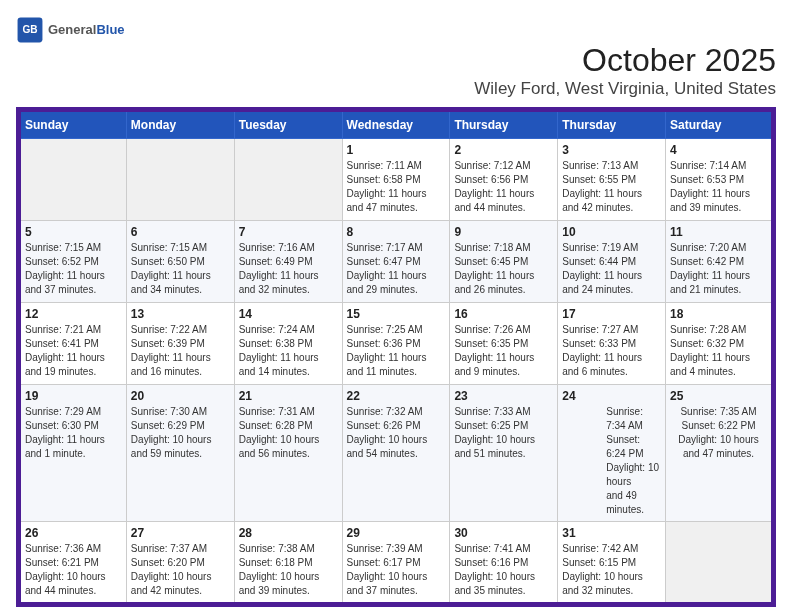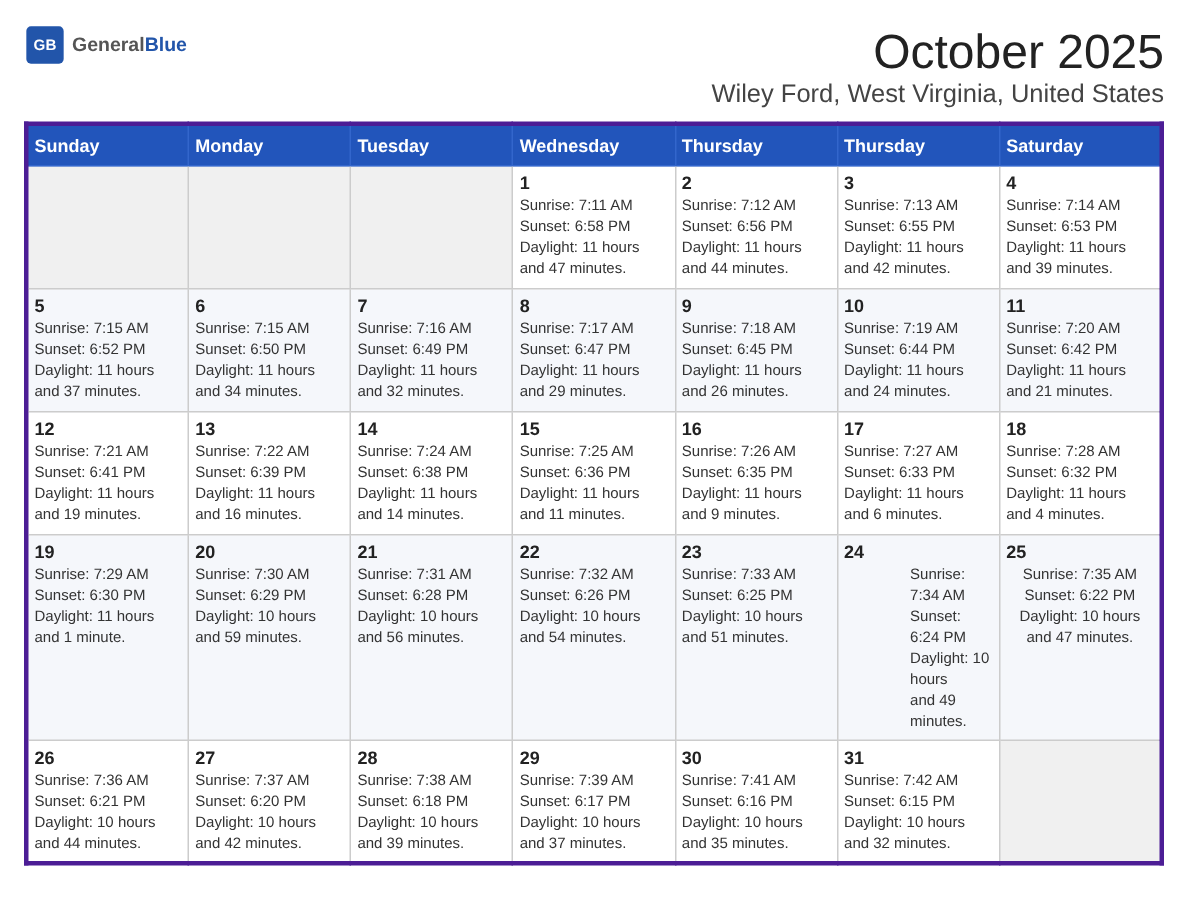--- a/index.html
+++ b/index.html
@@ -29,34 +29,35 @@
       line-height: 1.2;
     }
     .logo-text span:first-child { color: #555; }
     .logo-text span:last-child { color: #2255aa; }
     .logo-icon {
       width: 28px;
       height: 28px;
     }
     .title-block {
       text-align: right;
+      margin-top: 26px;
     }
     .month-title {
       font-size: 32px;
       font-weight: normal;
       color: #222;
     }
     .location-title {
       font-size: 17px;
       color: #444;
     }
     table {
       width: 100%;
       border-collapse: collapse;
-      border: 3px solid #4c1d95;
+      border: 5px solid #4c1d95;
     }
     thead tr th {
       background-color: #2255bb;
       color: #fff;
       font-size: 12px;
       font-weight: bold;
       padding: 6px 4px;
       text-align: left;
       border: 1px solid #3366cc;
     }

